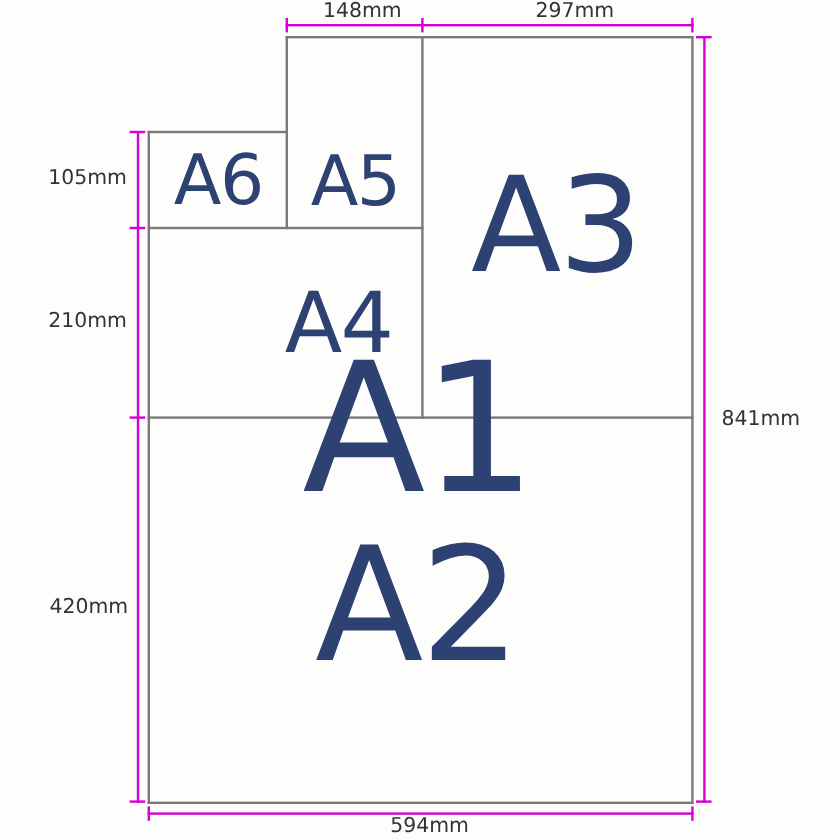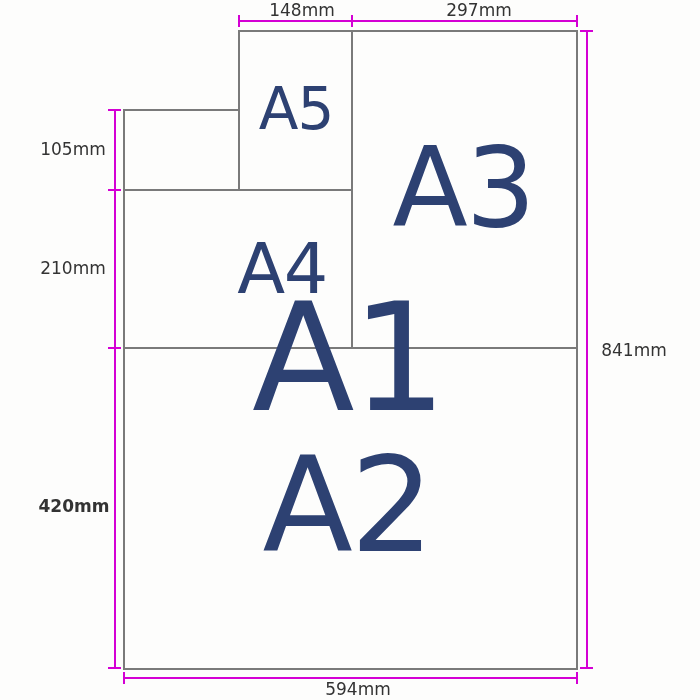--- a/index.html
+++ b/index.html
@@ -47,21 +47,21 @@
     line-height: 1;
     white-space: nowrap;
     transform: translate(-50%, -50%);
     letter-spacing: -0.02em;
     z-index: 3;
   }
   .fs-a1 { font-size: 150px; }
   .fs-a2 { font-size: 132px; }
   .fs-a3 { font-size: 110px; text-align: right; }
   .fs-a4 { font-size: 70px; }
-  .fs-a5 { font-size: 58px; }
+  .fs-a5 { font-size: 58px; margin-top: 42px; }
   .fs-a6 { font-size: 58px; }
 </style>
 </head>
 <body>
 
 <div class="canvas">
 
   <div class="gline" style="left:238px; top:30px; width:340px; height:2px;"></div>
   <div class="gline" style="left:576px; top:30px; width:2px; height:640px;"></div>
   <div class="gline" style="left:123px; top:668px; width:455px; height:2px;"></div>
@@ -88,23 +88,24 @@
   <div class="mline" style="left:580px; top:667px; width:13px; height:2px;"></div>
 
   <div class="mline" style="left:123px; top:677px; width:455px; height:2px;"></div>
   <div class="mline" style="left:123px; top:672px; width:2px; height:12px;"></div>
   <div class="mline" style="left:576px; top:672px; width:2px; height:12px;"></div>
 
   <div class="dimlabel" style="left:302px; top:10px;">148mm</div>
   <div class="dimlabel" style="left:479px; top:10px;">297mm</div>
   <div class="dimlabel" style="left:73px; top:149px;">105mm</div>
   <div class="dimlabel" style="left:73px; top:268px;">210mm</div>
-  <div class="dimlabel" style="left:74px; top:506px;font-weight:bold;">420mm</div>
+  <div class="dimlabel" style="left:74px; top:506px;">420mm</div>
   <div class="dimlabel" style="left:634px; top:350px;">841mm</div>
   <div class="dimlabel" style="left:358px; top:689px;">594mm</div>
 
+  <div class="sizelabel fs-a6" style="left:182px; top:150px;">A6</div>
   <div class="sizelabel fs-a5" style="left:296px; top:109px;">A5</div>
   <div class="sizelabel fs-a4" style="left:238px; top:269px;margin-left:44px;">A4</div>
   <div class="sizelabel fs-a3" style="left:463px; top:188px;">A3</div>
   <div class="sizelabel fs-a1" style="left:348px; top:358px;">A1</div>
   <div class="sizelabel fs-a2" style="left:347px; top:505px;">A2</div>
 
 </div>
 
 </body></html>

